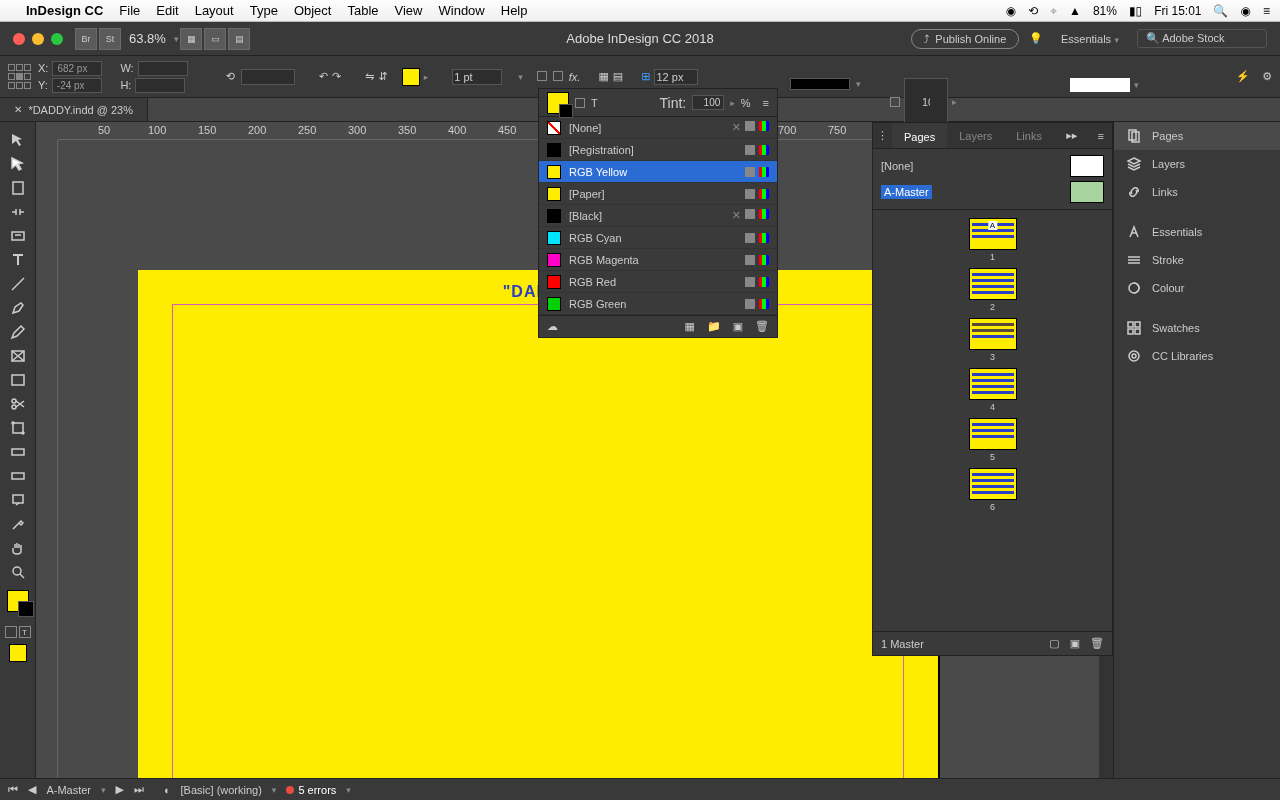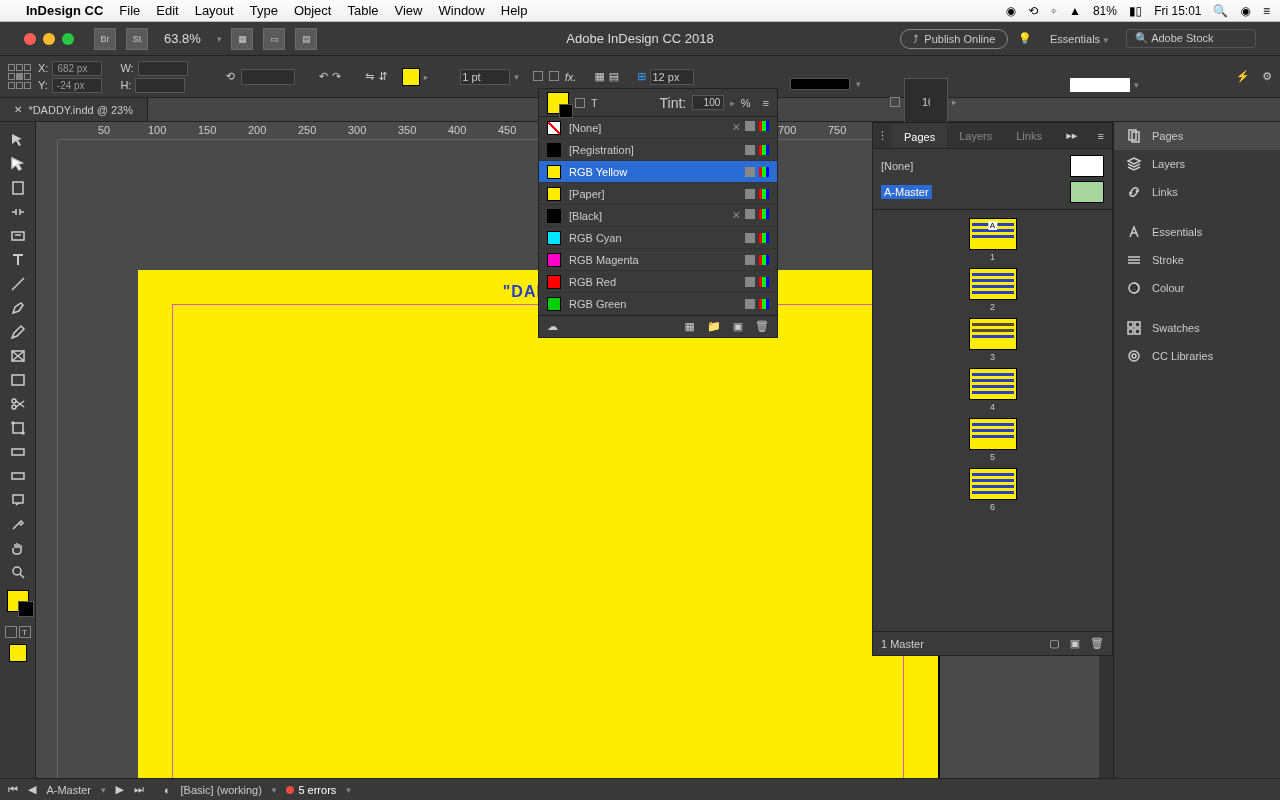--- a/index.html
+++ b/index.html
@@ -3,21 +3,21 @@
 <meta charset="utf-8">
 <style>
 *{margin:0;padding:0;box-sizing:border-box;font-family:-apple-system,BlinkMacSystemFont,"Segoe UI",sans-serif;font-size:11px;color:#ccc;user-select:none}
 body{background:#4a4a4a;width:1280px;height:800px;overflow:hidden;position:relative}
 .menubar{height:22px;background:linear-gradient(#fdfdfd,#f0f0f0);display:flex;align-items:center;padding:0 10px;color:#000;gap:16px;border-bottom:1px solid #bbb}
 .menubar span{color:#000;font-size:13px}
 .menubar .apple{font-size:15px}
 .menubar .app{font-weight:700}
 .menubar .right{margin-left:auto;display:flex;align-items:center;gap:12px}
 .menubar .right span{font-size:12px}
-.appbar{height:34px;background:#393939;display:flex;align-items:center;padding:0 24px;gap:10px;border-bottom:1px solid #222}
+.appbar{height:34px;background:#393939;display:flex;align-items:center;padding:0 13px;gap:2px;border-bottom:1px solid #222}
 .traffic{display:flex;gap:7px;margin-right:10px}
 .tl{width:12px;height:12px;border-radius:50%}
 .tl.r{background:#ff5f57}.tl.y{background:#febc2e}.tl.g{background:#28c840}
 .sq{width:22px;height:22px;background:#5a5a5a;border:1px solid #6a6a6a;display:flex;align-items:center;justify-content:center;font-size:9px}
 .zoom{font-size:13px;color:#ddd;margin:0 6px}
 .title{position:absolute;left:50%;transform:translateX(-50%);font-size:13px;color:#ddd}
 .pub{border:1px solid #888;border-radius:12px;padding:3px 12px;font-size:12px;display:flex;align-items:center;gap:6px}
 .workspace{font-size:12px;margin:0 8px}
 .search{border:1px solid #555;padding:2px 8px;width:130px;color:#777;font-size:11px;border-radius:3px}
 .ctrlbar{height:42px;background:#393939;display:flex;align-items:center;padding:0 8px;gap:4px;border-bottom:1px solid #222;position:relative}
@@ -178,21 +178,21 @@
   <div style="display:flex;gap:4px;margin-left:20px">
     <span>↶</span>
     <span>↷</span>
   </div>
   <div style="display:flex;gap:4px;margin-left:20px">
     <span>⇋</span>
     <span>⇵</span>
   </div>
   <div class="yellow-sw" style="margin-left:10px"></div>
   <span class="chev">▸</span>
-  <div style="display:flex;align-items:center;gap:4px;margin-left:28px">
+  <div style="display:flex;align-items:center;gap:16px;margin-left:20px">
     <input style="width: 50px; background: rgb(45, 45, 45); border: 1px solid rgb(85, 85, 85); padding: 1px;" value="1 pt">
     <span class="chev">▾</span>
   </div>
   <div style="display:flex;gap:6px;margin-left:10px">
     <span class="ic-box"></span>
     <span class="ic-box"></span>
     <span style="font-style:italic">fx.</span>
   </div>
   <div style="display:flex;gap:4px;margin-left:14px">
     <span>▦</span>

